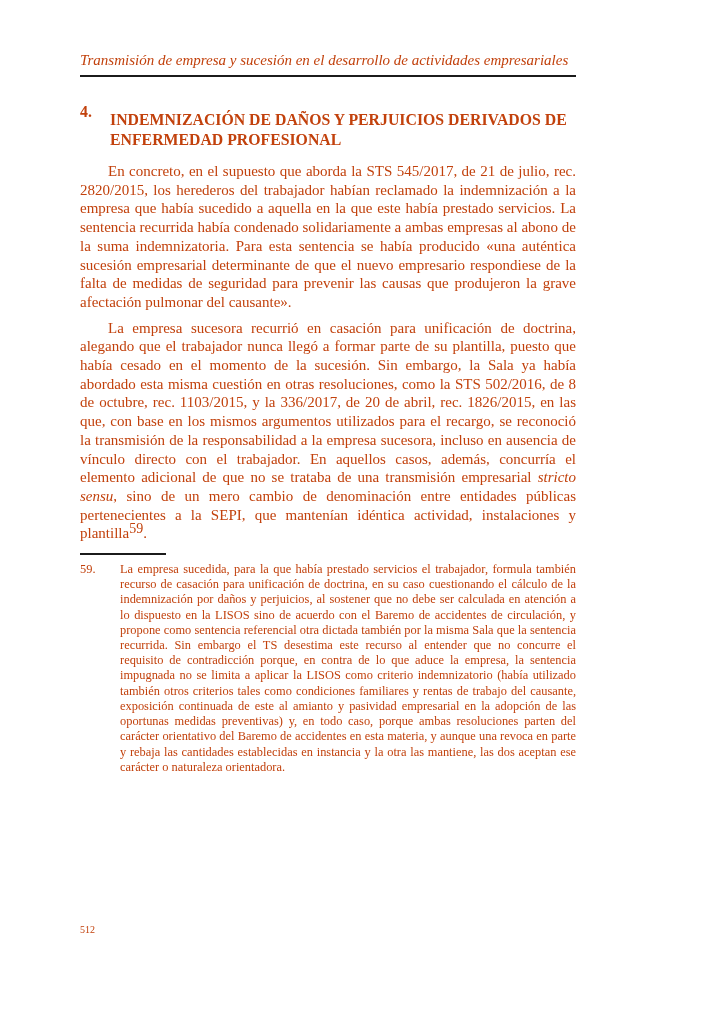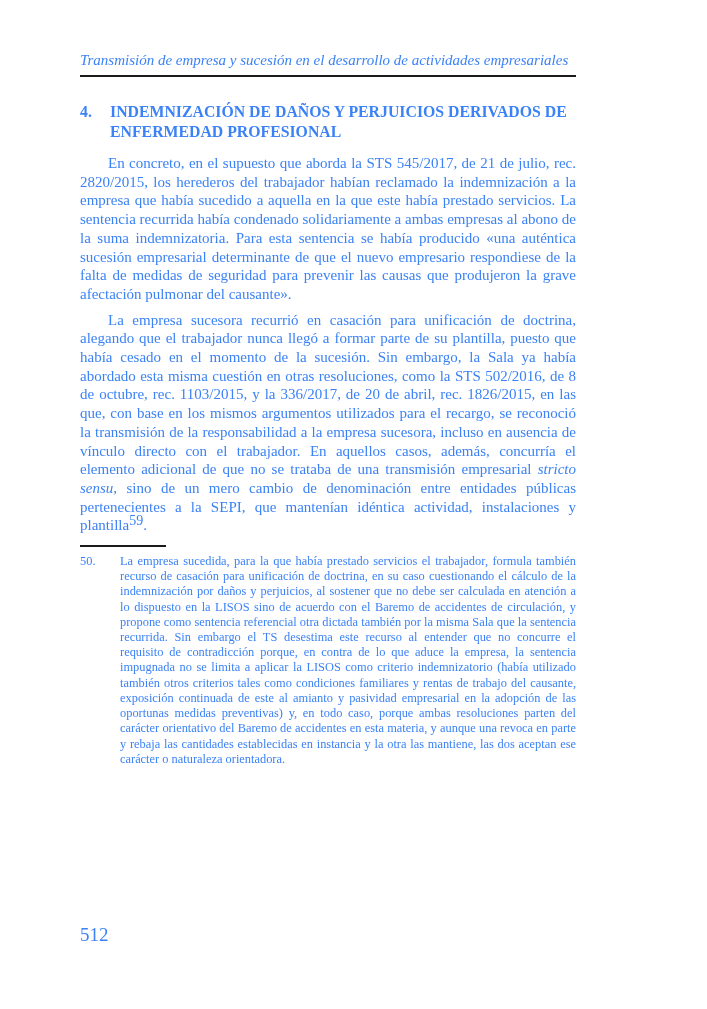--- a/index.html
+++ b/index.html
@@ -2,41 +2,41 @@
 <html><head>
 <meta charset="utf-8">
 <style>
   html, body { margin: 0; padding: 0; background: #ffffff; }
   .page {
     position: relative;
     width: 655px;
     height: 1009px;
     box-sizing: border-box;
     background: #ffffff;
-    color: #3b82f6;
+    color: #c2410c;
     font-family: "Liberation Serif", "DejaVu Serif", serif;
     padding: 51px 79px 0 80px;
     overflow: hidden;
   }
   .running-header {
     font-style: italic;
     font-size: 15px;
     line-height: 19px;
     border-bottom: 2px solid #1b1b1b;
     padding-bottom: 5px;
   }
   .heading {
     display: flex;
     margin-top: 25px;
     font-weight: 700;
     font-size: 15.8px;
     line-height: 19.5px;
   }
   .h-num { width: 30px; flex-shrink: 0; }
-  .h-title { flex: 1; }
+  .h-title { flex: 1; margin-top: 8px; }
   .body-block { margin-top: 13px; }
   .body-par {
     margin: 0 0 7px 0;
     font-size: 15px;
     line-height: 18.7px;
     text-align: justify;
     text-indent: 28px;
   }
   .body-par i { font-style: italic; }
   .fn-ref {
@@ -55,21 +55,21 @@
     margin-top: 7px;
     font-size: 12.4px;
     line-height: 15.2px;
   }
   .fn-num { width: 40px; flex-shrink: 0; }
   .fn-text { flex: 1; text-align: justify; }
   .page-number {
     position: absolute;
     left: 80px;
     top: 924px;
-    font-size: 19px;
+    font-size: 10px;
   }
 </style>
 </head>
 <body>
 
 <div class="page">
 
   <div class="running-header">
     <span>Transmisión de empresa y sucesión en el desarrollo de actividades empresariales</span>
   </div>
@@ -83,19 +83,19 @@
 
     <p class="body-par">En concreto, en el supuesto que aborda la STS 545/2017, de 21 de julio, rec. 2820/2015, los herederos del trabajador habían reclamado la indemnización a la empresa que había sucedido a aquella en la que este había prestado servicios. La sentencia recurrida había condenado solidariamente a ambas empresas al abono de la suma indemnizatoria. Para esta sentencia se había producido «una auténtica sucesión empresarial determinante de que el nuevo empresario respondiese de la falta de medidas de seguridad para prevenir las causas que produjeron la grave afectación pulmonar del causante».</p>
 
     <p class="body-par"><span>La empresa sucesora recurrió en casación para unificación de doctrina, alegando que el trabajador nunca llegó a formar parte de su plantilla, puesto que había cesado en el momento de la sucesión. Sin embargo, la Sala ya había abordado esta misma cuestión en otras resoluciones, como la STS 502/2016, de 8 de octubre, rec. 1103/2015, y la 336/2017, de 20 de abril, rec. 1826/2015, en las que, con base en los mismos argumentos utilizados para el recargo, se reconoció la transmisión de la responsabilidad a la empresa sucesora, incluso en ausencia de vínculo directo con el trabajador. En aquellos casos, además, concurría el elemento adicional de que no se trataba de una transmisión empresarial </span><i>stricto sensu</i><span>, sino de un mero cambio de denominación entre entidades públicas pertenecientes a la SEPI, que mantenían idéntica actividad, instalaciones y plantilla</span><span class="fn-ref">59</span><span>.</span></p>
 
   </div>
 
   <div class="fn-sep"></div>
 
   <div class="footnote">
-    <span class="fn-num">50.</span>
+    <span class="fn-num">59.</span>
     <span class="fn-text">La empresa sucedida, para la que había prestado servicios el trabajador, formula también recurso de casación para unificación de doctrina, en su caso cuestionando el cálculo de la indemnización por daños y perjuicios, al sostener que no debe ser calculada en atención a lo dispuesto en la LISOS sino de acuerdo con el Baremo de accidentes de circulación, y propone como sentencia referencial otra dictada también por la misma Sala que la sentencia recurrida. Sin embargo el TS desestima este recurso al entender que no concurre el requisito de contradicción porque, en contra de lo que aduce la empresa, la sentencia impugnada no se limita a aplicar la LISOS como criterio indemnizatorio (había utilizado también otros criterios tales como condiciones familiares y rentas de trabajo del causante, exposición continuada de este al amianto y pasividad empresarial en la adopción de las oportunas medidas preventivas) y, en todo caso, porque ambas resoluciones parten del carácter orientativo del Baremo de accidentes en esta materia, y aunque una revoca en parte y rebaja las cantidades establecidas en instancia y la otra las mantiene, las dos aceptan ese carácter o naturaleza orientadora.</span>
   </div>
 
   <div class="page-number">512</div>
 
 </div>
 
 </body></html>

